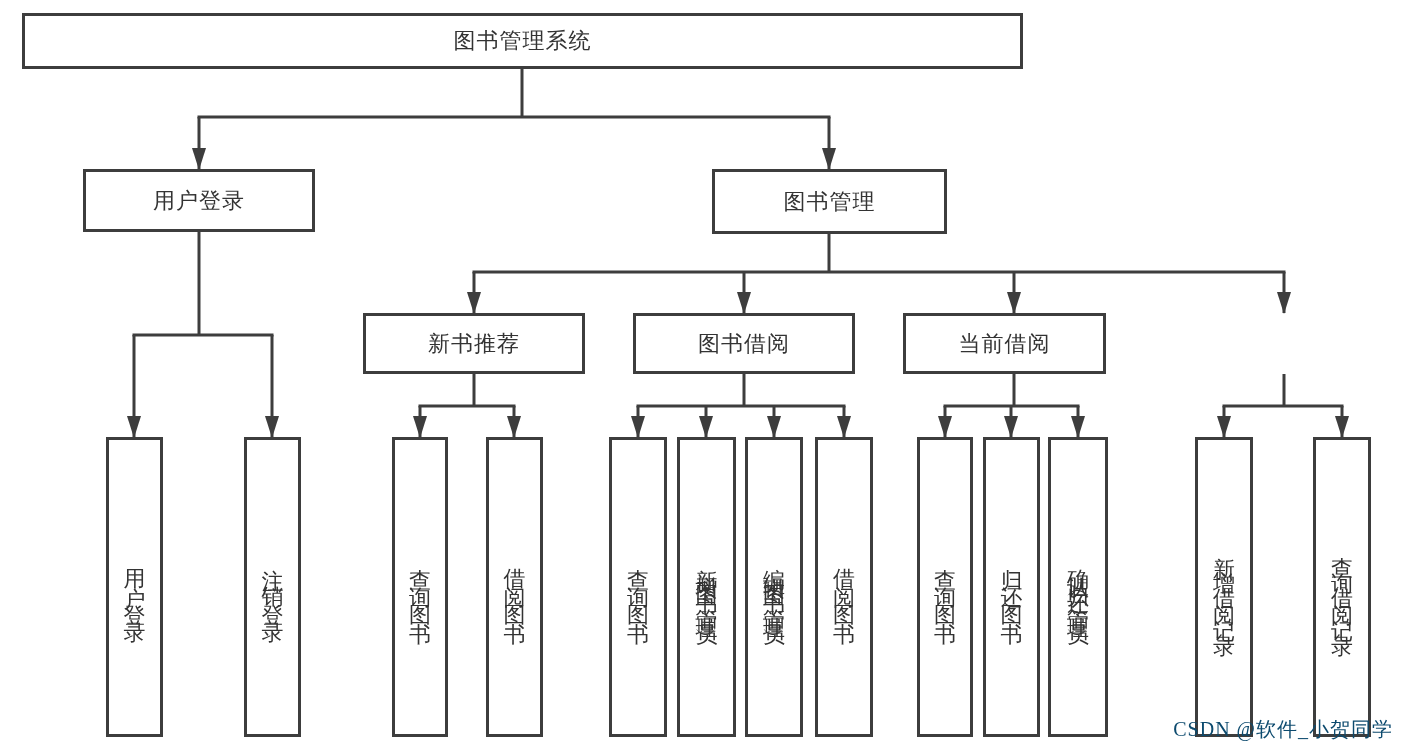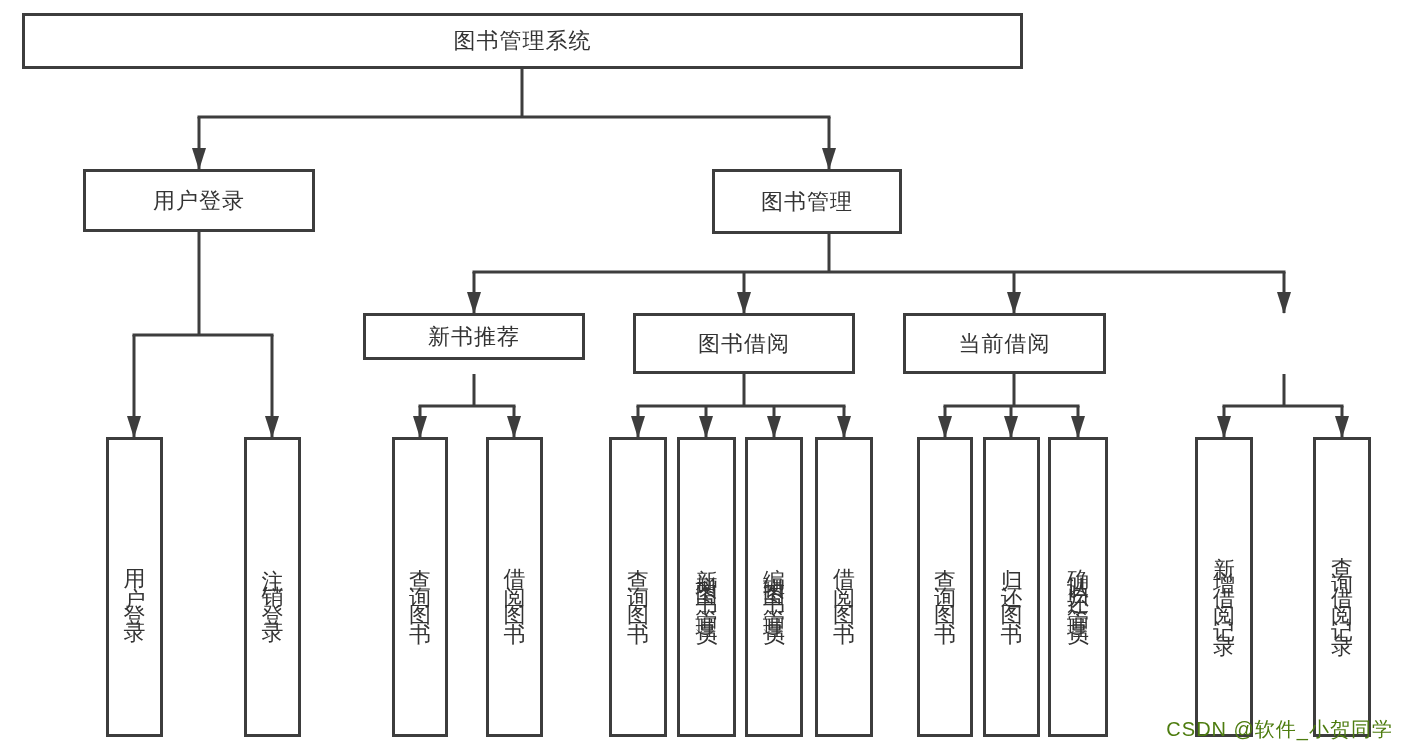--- a/index.html
+++ b/index.html
@@ -6,21 +6,21 @@
     margin: 0;
     padding: 0;
     background: #ffffff;
   }
   #canvas {
     position: relative;
     width: 1405px;
     height: 747px;
     background: #ffffff;
     overflow: hidden;
-    font-family: Liberation Sans, sans-serif;
+    font-family: Liberation Serif, serif;
   }
   #connectors {
     position: absolute;
     left: 0;
     top: 0;
     z-index: 1;
   }
   .node {
     position: absolute;
     box-sizing: border-box;
@@ -46,21 +46,21 @@
     white-space: nowrap;
   }
   .vbox .label.long {
     letter-spacing: 8px;
   }
   .watermark {
     position: absolute;
     right: 12px;
     bottom: 4px;
     font-size: 20px;
-    color: #4d7c0f;
+    color: #0c4a6e;
     letter-spacing: 1px;
     z-index: 5;
     white-space: nowrap;
   }
 </style>
 </head>
 <body>
 
 <div id="canvas">
 
@@ -114,25 +114,25 @@
     </g>
   </svg>
 
   <div class="node hbox" style="left:22px; top:13px; width:1001px; height:56px;">
     <span class="label">图书管理系统</span>
   </div>
 
   <div class="node hbox" style="left:83px; top:169px; width:232px; height:63px;">
     <span class="label">用户登录</span>
   </div>
-  <div class="node hbox" style="left:712px; top:169px; width:190px; height:65px;">
+  <div class="node hbox" style="left:712px; top:169px; width:235px; height:65px;">
     <span class="label">图书管理</span>
   </div>
 
-  <div class="node hbox" style="left:363px; top:313px; width:222px; height:47px;">
+  <div class="node hbox" style="left:363px; top:313px; width:222px; height:61px;">
     <span class="label">新书推荐</span>
   </div>
   <div class="node hbox" style="left:633px; top:313px; width:222px; height:61px;align-items:center;">
     <span class="label">图书借阅</span>
   </div>
   <div class="node hbox" style="left:903px; top:313px; width:203px; height:61px;">
     <span class="label">当前借阅</span>
   </div>
 
   <div class="node vbox" style="left:106px; top:437px; width:57px; height:300px;">

